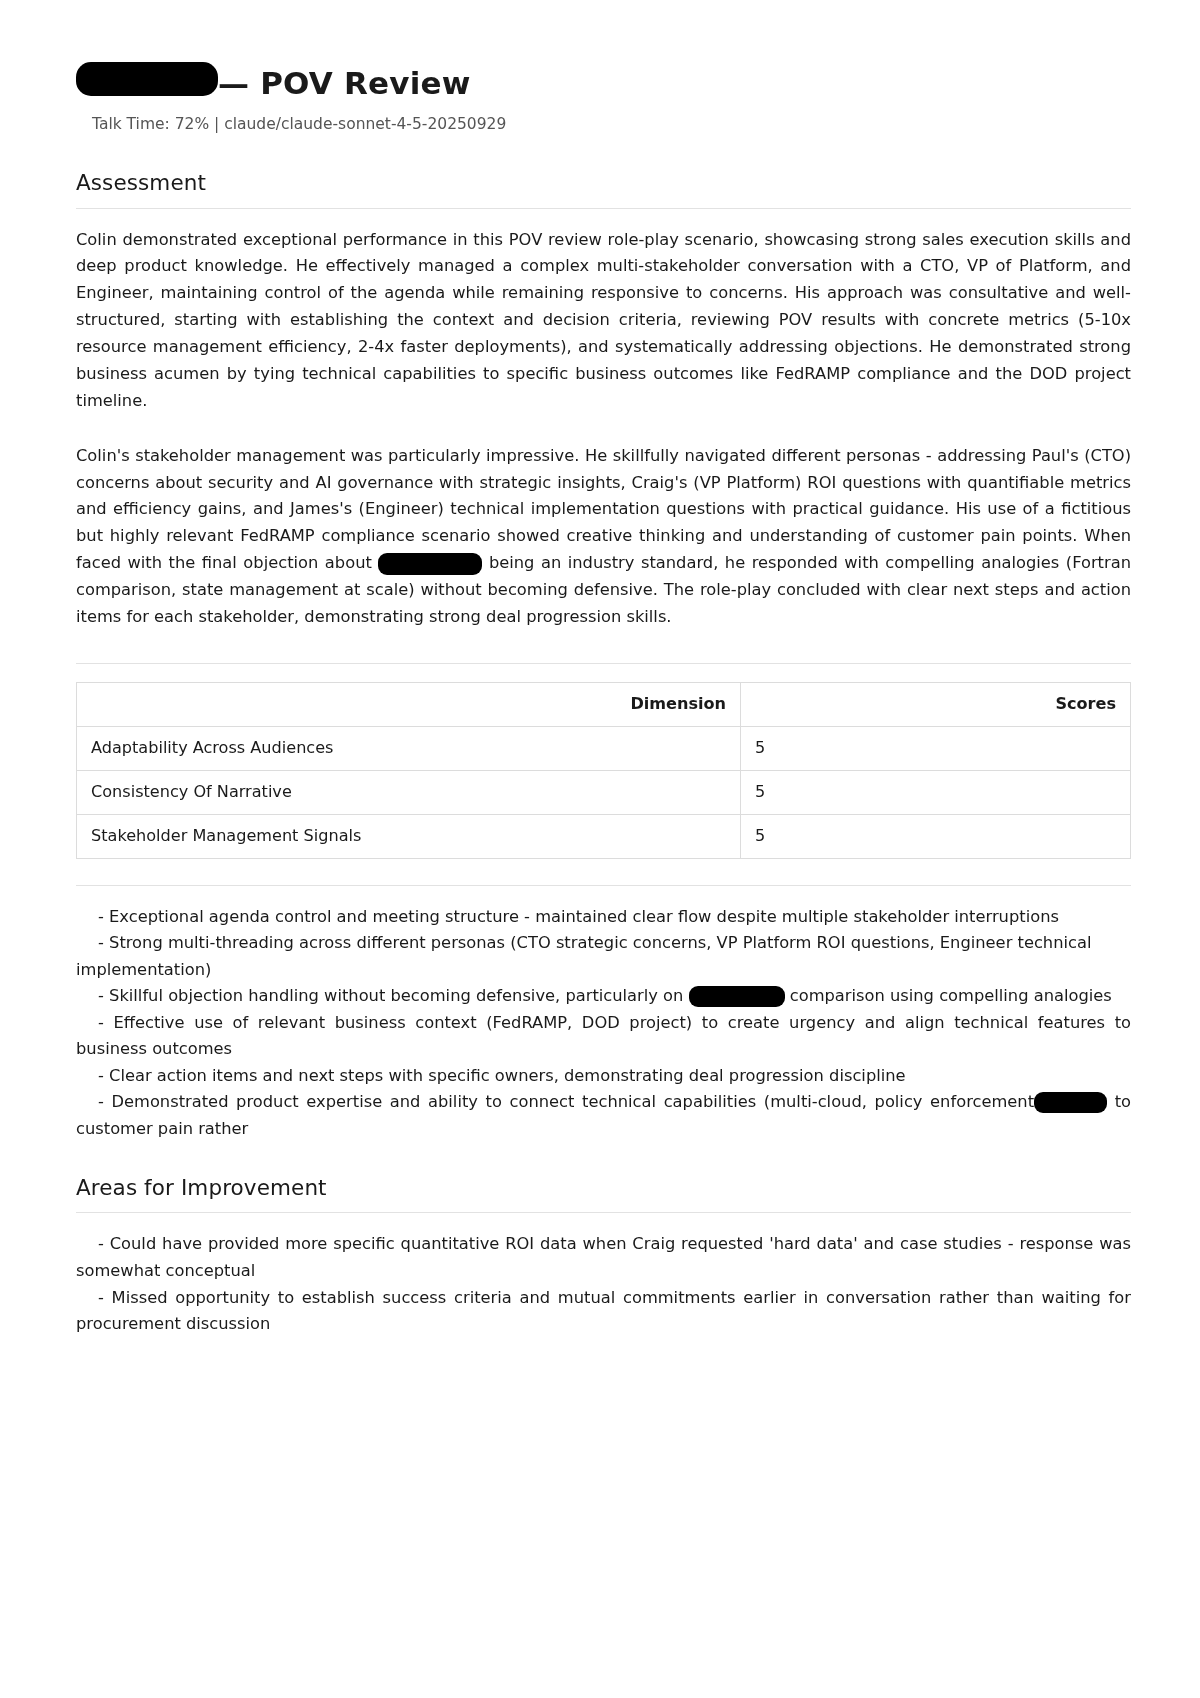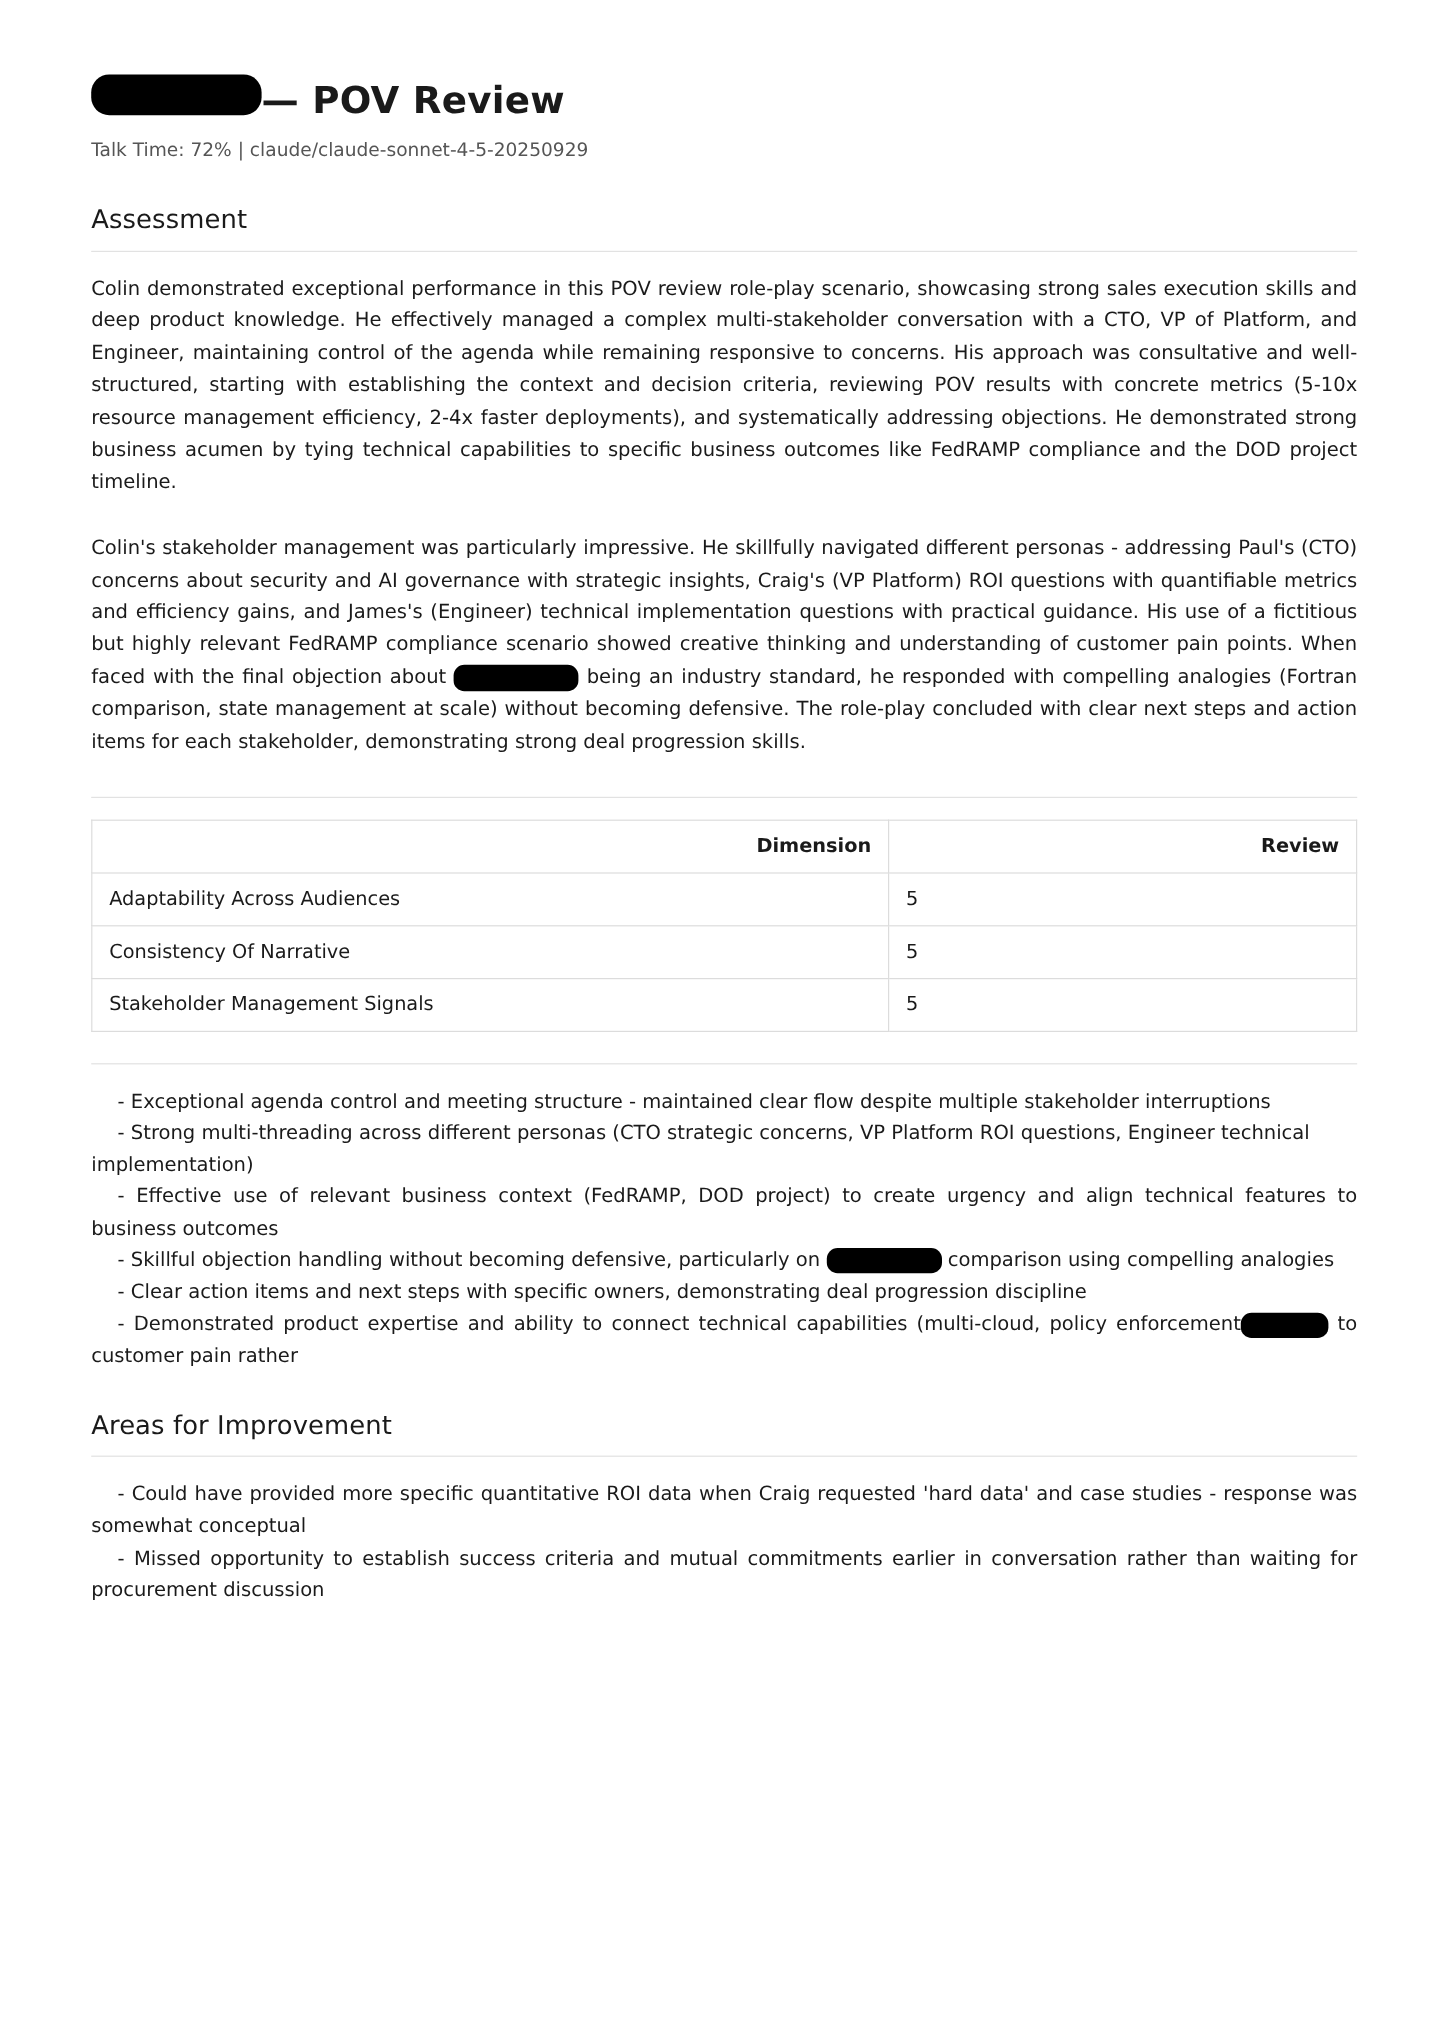--- a/index.html
+++ b/index.html
@@ -29,21 +29,21 @@
     margin: 0 0 12px 0;
     letter-spacing: 0.2px;
     display: block;
   }
   .doc-title .redact {
     vertical-align: -2px;
   }
   .doc-subtitle {
     font-size: 15.5px;
     color: #555555;
-    margin: 0 0 36px 0;
+    margin: 0 0 36px 16px;
     font-weight: normal;
     line-height: 1.3;
   }
 
   
   .redact {
     display: inline-block;
     background: #000000;
     border-radius: 9px;
     vertical-align: middle;
@@ -149,21 +149,21 @@
   <div class="section-block tight">
     <div class="rule"></div>
     <table class="scores">
       <colgroup>
           <col class="c-dim">
           <col class="c-score">
         </colgroup>
       <thead>
         <tr>
           <th>Dimension</th>
-          <th>Review</th>
+          <th>Scores</th>
         </tr>
       </thead>
       <tbody>
         <tr>
           <td>Adaptability Across Audiences</td>
           <td>5</td>
         </tr>
         <tr>
           <td>Consistency Of Narrative</td>
           <td>5</td>
@@ -174,22 +174,22 @@
         </tr>
       </tbody>
     </table>
   </div>
 
   <div class="section-block">
     <div class="rule"></div>
     <ul class="plain-list">
       <li class="no-justify">  - Exceptional agenda control and meeting structure - maintained clear flow despite multiple stakeholder interruptions</li>
       <li class="no-justify">  - Strong multi-threading across different personas (CTO strategic concerns, VP Platform ROI questions, Engineer technical implementation)</li>
+      <li><span>  - Skillful objection handling without becoming defensive, particularly on </span><span class="redact redact-sm">[REDACTED]</span><span> comparison using compelling analogies</span></li>
       <li>  - Effective use of relevant business context (FedRAMP, DOD project) to create urgency and align technical features to business outcomes</li>
-      <li><span>  - Skillful objection handling without becoming defensive, particularly on </span><span class="redact redact-sm">[REDACTED]</span><span> comparison using compelling analogies</span></li>
       <li class="no-justify">  - Clear action items and next steps with specific owners, demonstrating deal progression discipline</li>
       <li><span>  - Demonstrated product expertise and ability to connect technical capabilities (multi-cloud, policy enforcement</span><span class="redact redact-xs">[REDACTED]</span><span> to customer pain rather</span></li>
     </ul>
   </div>
 
   <div class="section-block">
     <h2 class="section-heading">Areas for Improvement</h2>
     <div class="rule"></div>
     <ul class="plain-list">
       <li>  - Could have provided more specific quantitative ROI data when Craig requested 'hard data' and case studies - response was somewhat conceptual</li>

